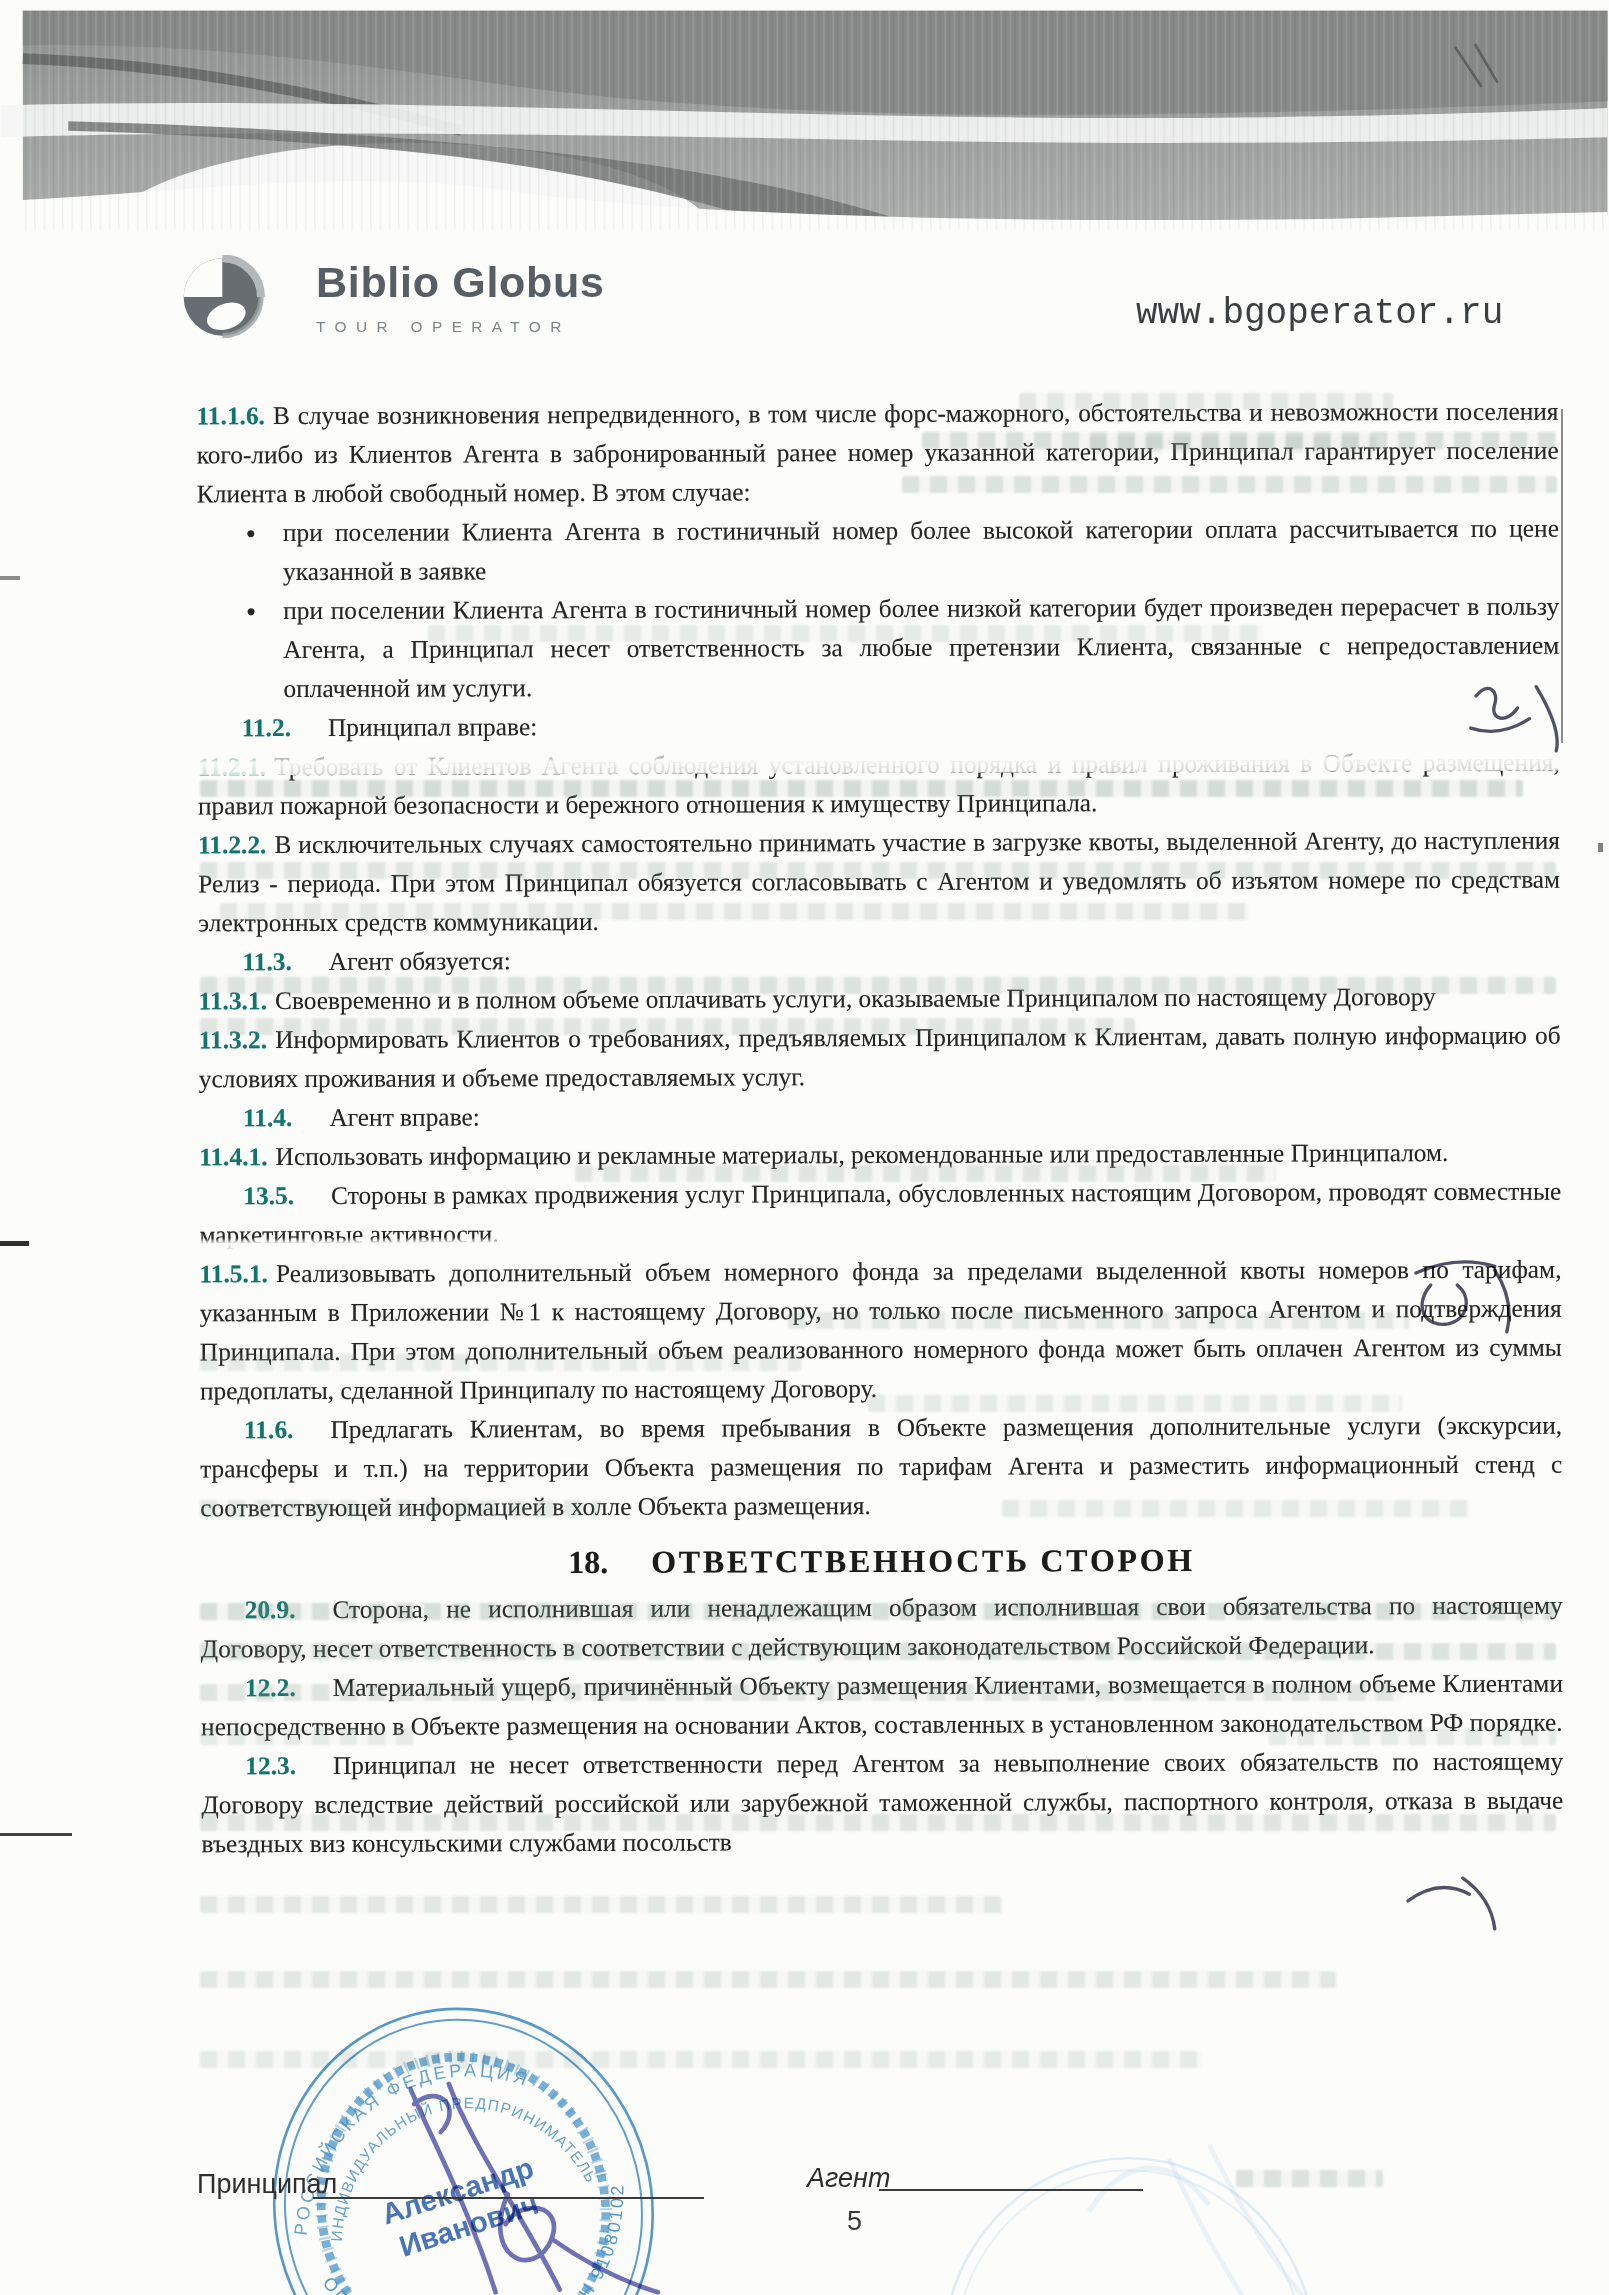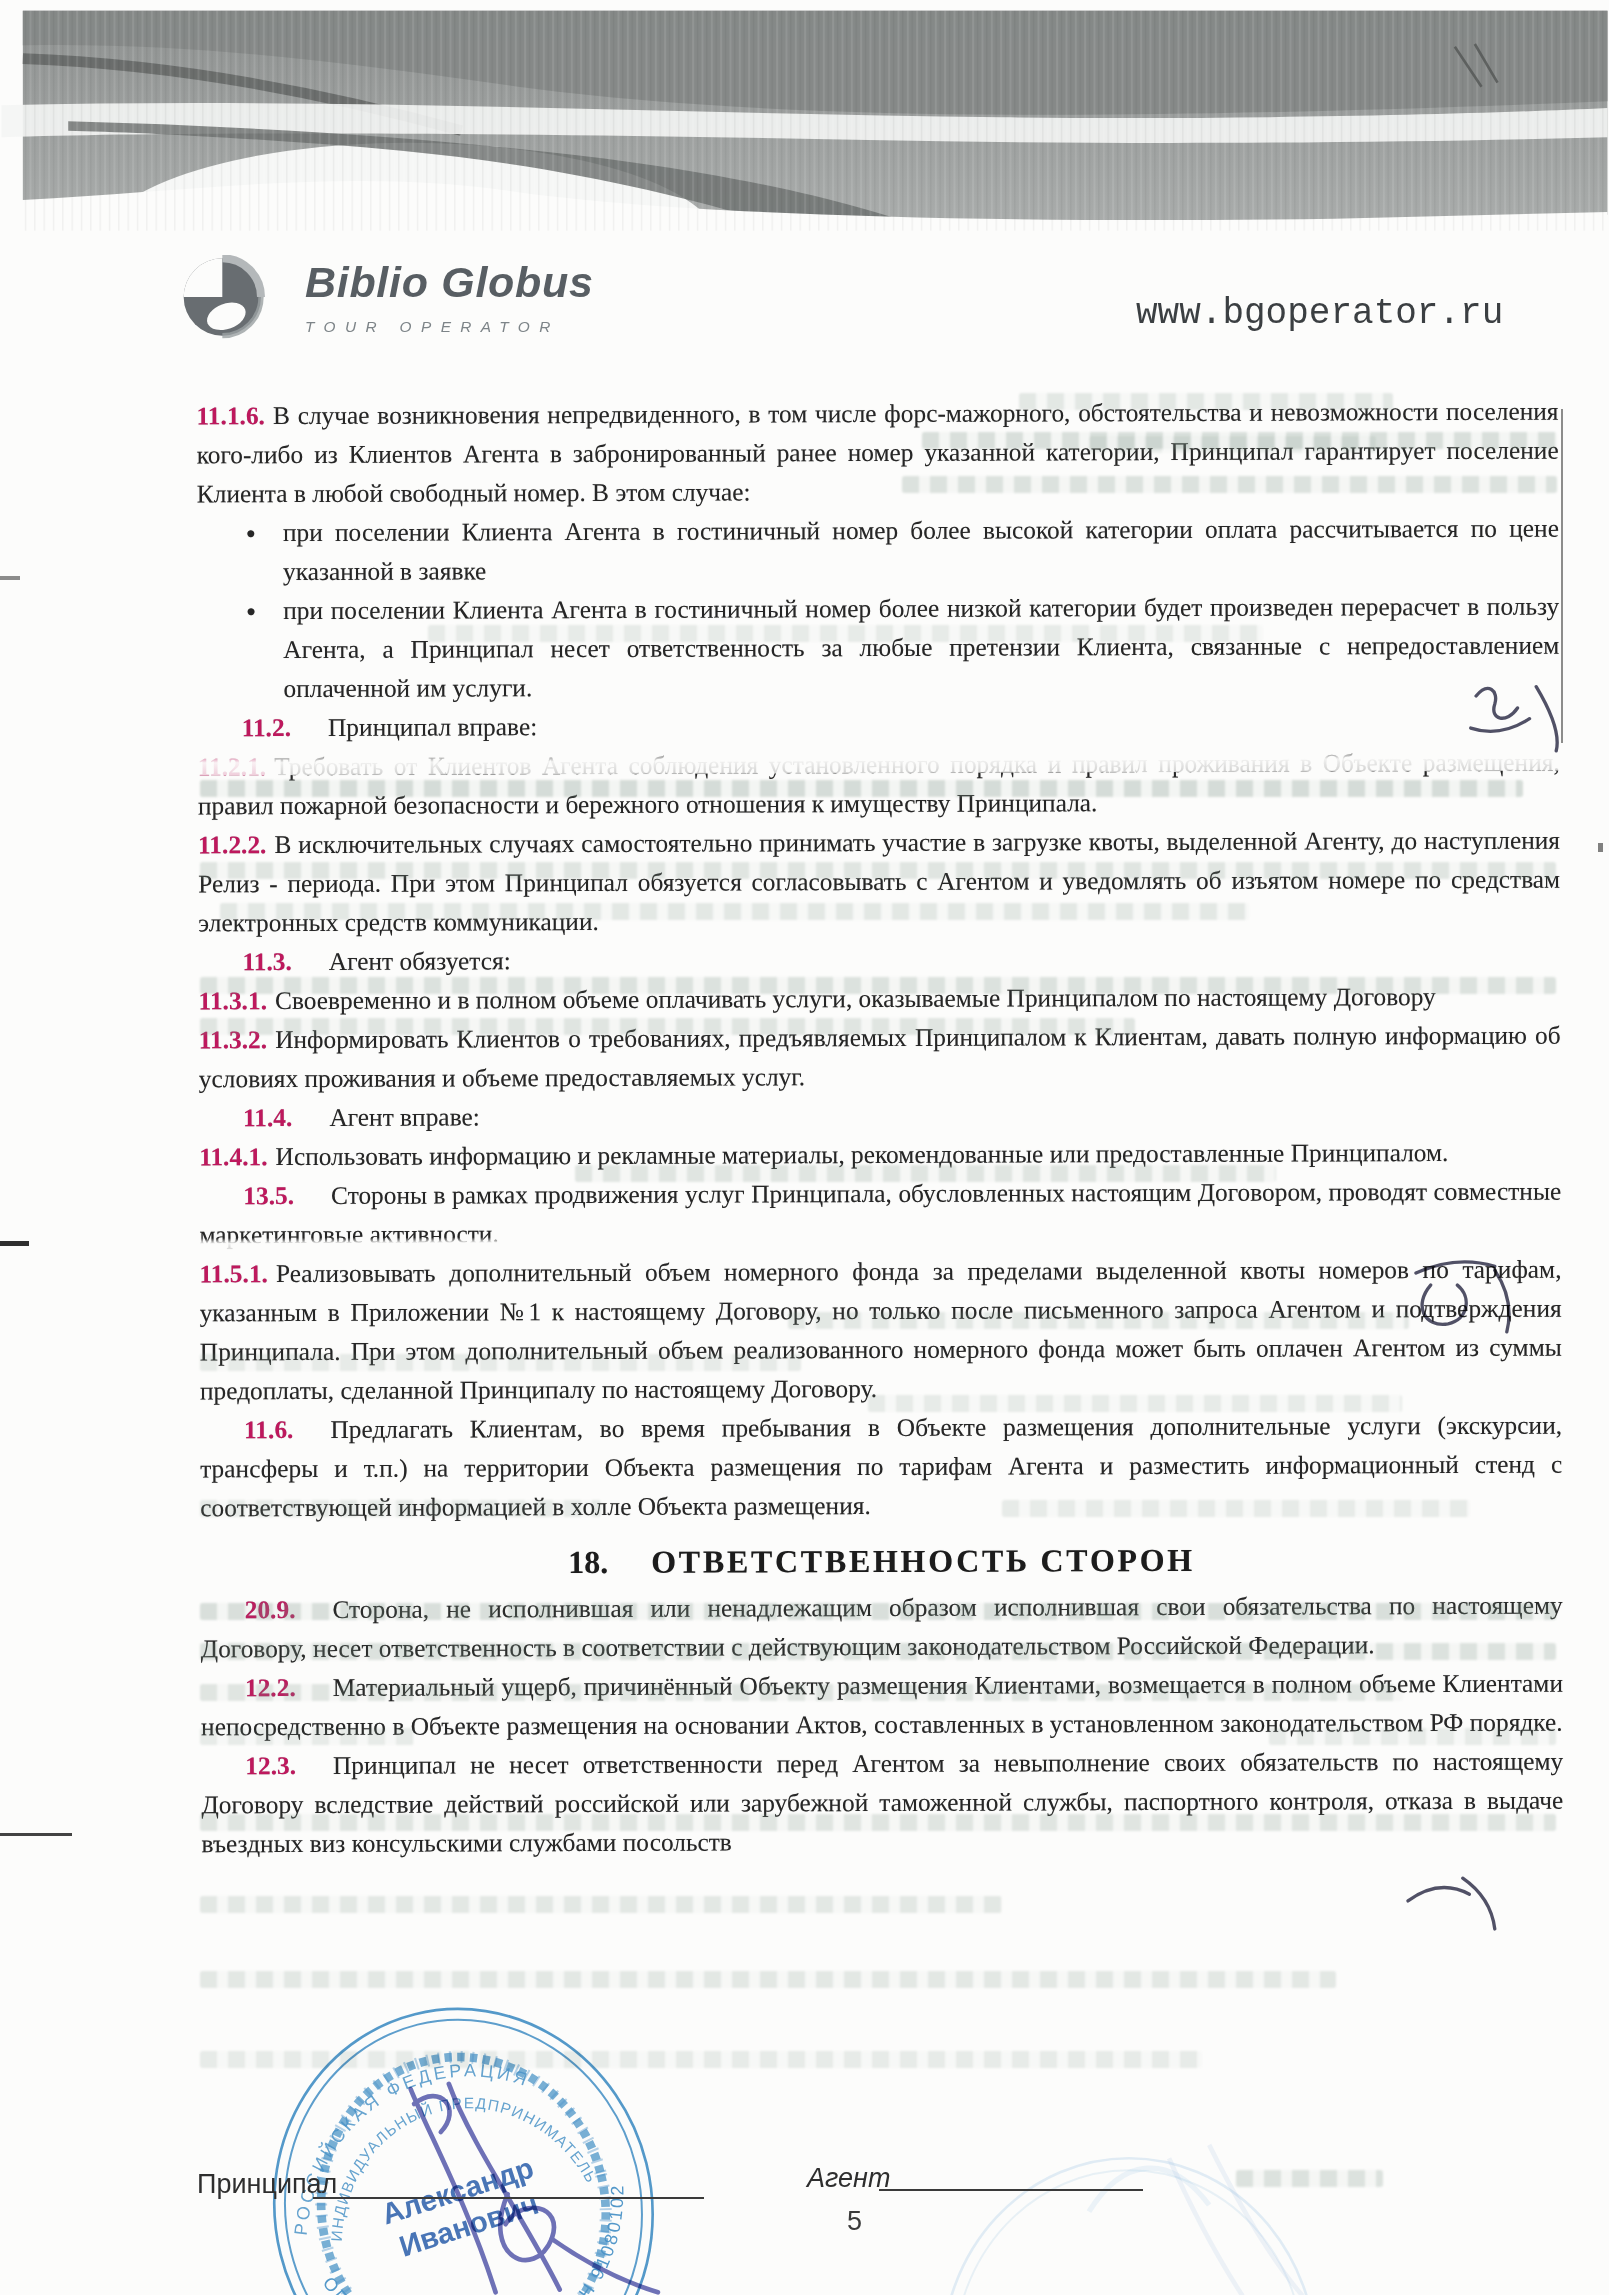--- a/index.html
+++ b/index.html
@@ -1,29 +1,29 @@
 <!DOCTYPE html>
 <html style="font-size:10.7px"><head>
 <meta charset="utf-8">
 <style>
   html,body{margin:0;padding:0;background:#e8e8e8;}
   .page{position:relative;width:1609px;height:2295px;background:#fcfcfb;overflow:hidden;
         font-family:"Liberation Serif",serif;color:#262626;}
   
   .topwave{position:absolute;left:0;top:0;}
-  .logo{position:absolute;left:170px;top:255px;display:flex;align-items:center;gap:21px;font-style:italic;}
+  .logo{position:absolute;left:170px;top:255px;display:flex;align-items:center;gap:32px;}
   .logo-title{font-family:"Liberation Sans",sans-serif;font-weight:bold;font-size:43px;color:#585e63;letter-spacing:0.7px;}
   .logo-sub{font-family:"Liberation Sans",sans-serif;font-size:15.4px;color:#7d8488;letter-spacing:9.4px;margin-top:11px;}
   .site{position:absolute;left:1136px;top:293px;width:334px;text-align:right;
         font-family:Liberation Mono, monospace;font-size:36px;color:#3b3f42;}
   
   .content{position:absolute;left:199px;top:394px;width:1362px;font-size:25.4px;line-height:39px;
            text-align:justify;transform:rotate(-0.2deg);text-shadow:0 0 0.7px rgba(40,40,40,.35);}
   .para{margin:0;}
-  .num{font-weight:700;margin-right:8px;white-space:nowrap;color:#be185d;}
+  .num{font-weight:700;margin-right:8px;white-space:nowrap;color:#0f766e;}
   .num.wide{margin-right:37px;margin-left:44px;}
   .bullet-row{display:flex;}
   .bullet-glyph{flex:none;width:37px;margin-left:49px;font-size:16px;line-height:39px;}
   .bullet-text{flex:1;text-align:justify;}
   .heading{text-align:center;font-weight:bold;font-size:32px;letter-spacing:2.7px;margin:17.4px 0 6.7px;color:#1c1c1c;}
   .hnum{margin-right:43px;letter-spacing:0;}
   
   .flabel{position:absolute;font-family:"Liberation Sans",sans-serif;font-size:27px;color:#2e2e2e;}
   .fline{position:absolute;height:0;border-bottom:2.7px solid #3a3a3a;}
   .pagenum{position:absolute;font-family:"Liberation Sans",sans-serif;font-size:27px;color:#3a3a3a;}

